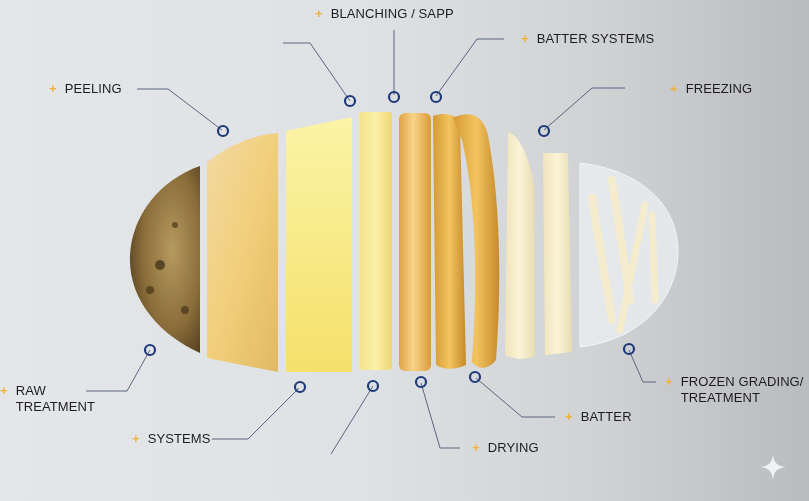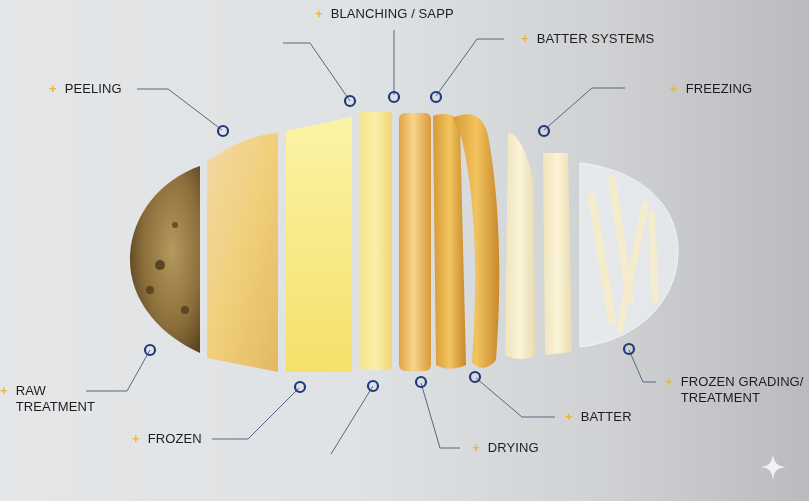--- a/index.html
+++ b/index.html
@@ -129,21 +129,21 @@
   <div class="label" style="left:0px;top:383px;">
     <span class="plus">+</span><span class="txt"><span>RAW</span><br><span>TREATMENT</span></span>
   </div>
   <div class="label" style="left:665px;top:374px;">
     <span class="plus">+</span><span class="txt"><span>FROZEN GRADING/</span><br><span>TREATMENT</span></span>
   </div>
   <div class="label" style="left:565px;top:409px;">
     <span class="plus">+</span><span class="txt">BATTER</span>
   </div>
   <div class="label" style="left:132px;top:431px;">
-    <span class="plus">+</span><span class="txt">FROZEN</span>
+    <span class="plus">+</span><span class="txt">SYSTEMS</span>
   </div>
   <div class="label" style="left:472px;top:440px;">
     <span class="plus">+</span><span class="txt">DRYING</span>
   </div>
 
   <svg class="star" viewBox="0 0 28 28">
     <path d="M14,1 C15,10 18,13 27,14 C18,15 15,18 14,27 C13,18 10,15 1,14 C10,13 13,10 14,1 Z" fill="#f1f2f3"></path>
   </svg>
 </div>
 

